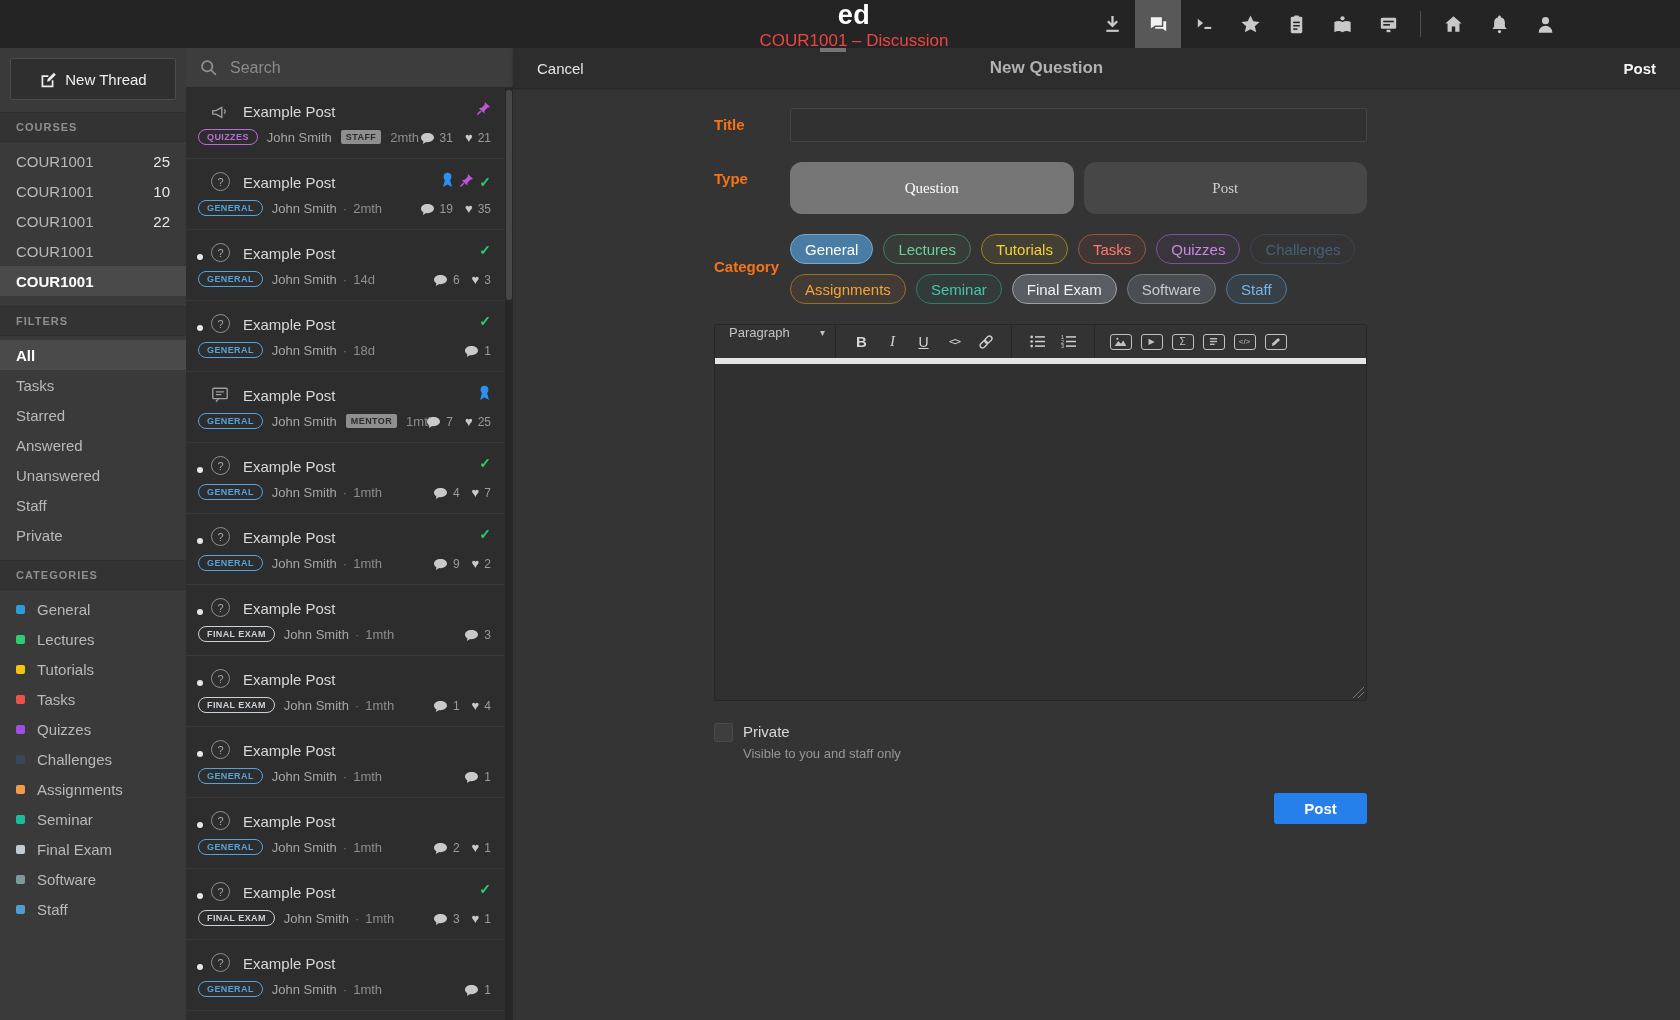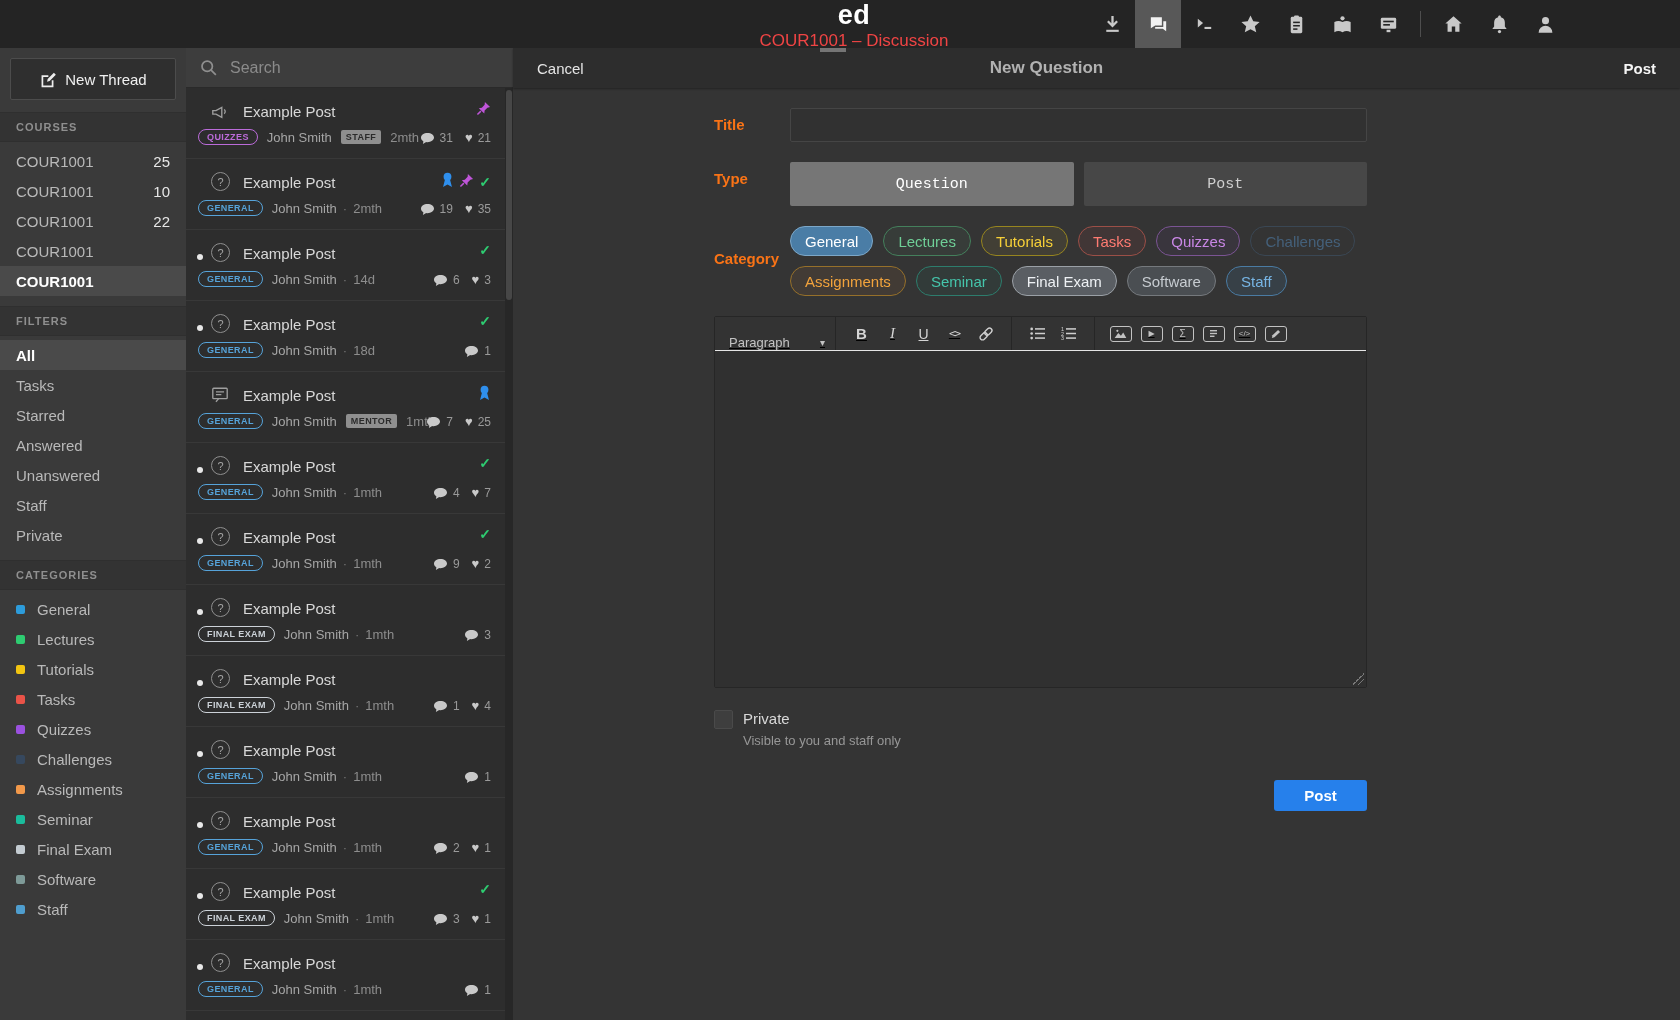--- a/index.html
+++ b/index.html
@@ -57,26 +57,26 @@
   .m-heading{position:absolute;left:0;right:100px;text-align:center;font-size:17px;font-weight:700;color:#b2b2b2;pointer-events:none;}
   .m-post{margin-left:auto;font-size:15px;font-weight:700;color:#f5f5f5;cursor:pointer;z-index:1;}
   .m-thumb{position:absolute;left:307px;top:0;width:26px;height:4px;background:#757575;}
   .form{padding:20px 0 0 201px;}
   .frow{display:flex;margin-bottom:20px;}
   .flabel{flex:0 0 76px;font-size:15px;color:#f97316;padding-top:8px;font-weight:bold;}
   .flabel.top{padding-top:24px;}
   .title-input{width:577px;height:34px;background:#313131;border:1px solid #454545;border-radius:2px;color:#ddd;
       font-size:15px;padding:0 10px;box-sizing:border-box;outline:none;font-family:inherit;}
   .type-wrap{display:flex;gap:10px;width:577px;}
-  .type-btn{flex:1;height:44px;border:none;border-radius:2px;background:#474747;color:#cfcfcf;font-size:15px;font-family:Liberation Mono, monospace;cursor:pointer;}
+  .type-btn{flex:1;height:52px;border:none;border-radius:12px;background:#474747;color:#cfcfcf;font-size:15px;font-family:Liberation Serif, serif;cursor:pointer;}
   .type-btn.sel{background:#767676;color:#fff;}
   .chips-wrap{display:flex;flex-wrap:wrap;gap:10px;width:600px;align-content:flex-start;}
   .chip{height:30px;border-radius:15px;border:1px solid;background:transparent;padding:0 14px;font-size:15px;font-family:inherit;cursor:pointer;}
   .editor{width:653px;border:1px solid #262626;border-radius:2px;margin-bottom:22px;box-sizing:border-box;}
-  .e-toolbar{height:33px;display:flex;align-items:flex-end;background:#333;border-bottom:1px solid #e5e5e5;padding:0 0 0 14px;text-decoration:underline;}
+  .e-toolbar{height:33px;display:flex;align-items:flex-start;background:#333;border-bottom:6px solid #e5e5e5;padding:0 0 0 14px;}
   .e-dd{display:flex;align-items:center;justify-content:space-between;width:96px;color:#c3c3c3;font-size:13px;cursor:pointer;}
   .e-caret{font-size:10px;color:#c3c3c3;}
   .e-sep{width:1px;height:33px;background:#262626;margin:0 10px;flex:0 0 1px;}
   .e-btn{width:31px;height:33px;display:flex;align-items:center;justify-content:center;color:#d5d5d5;cursor:pointer;}
   .e-bold{font-weight:700;font-size:15px;}
   .e-italic{font-style:italic;font-family:"Liberation Serif",serif;font-size:15px;}
   .e-under{text-decoration:underline;font-size:14px;}
   .e-code{font-family:"DejaVu Sans Mono",monospace;font-size:11px;letter-spacing:-1px;}
   .box{width:20px;height:14px;border:1.5px solid #c2c2c2;border-radius:3px;display:flex;align-items:center;justify-content:center;
        font-size:8px;color:#c2c2c2;line-height:8px;}

